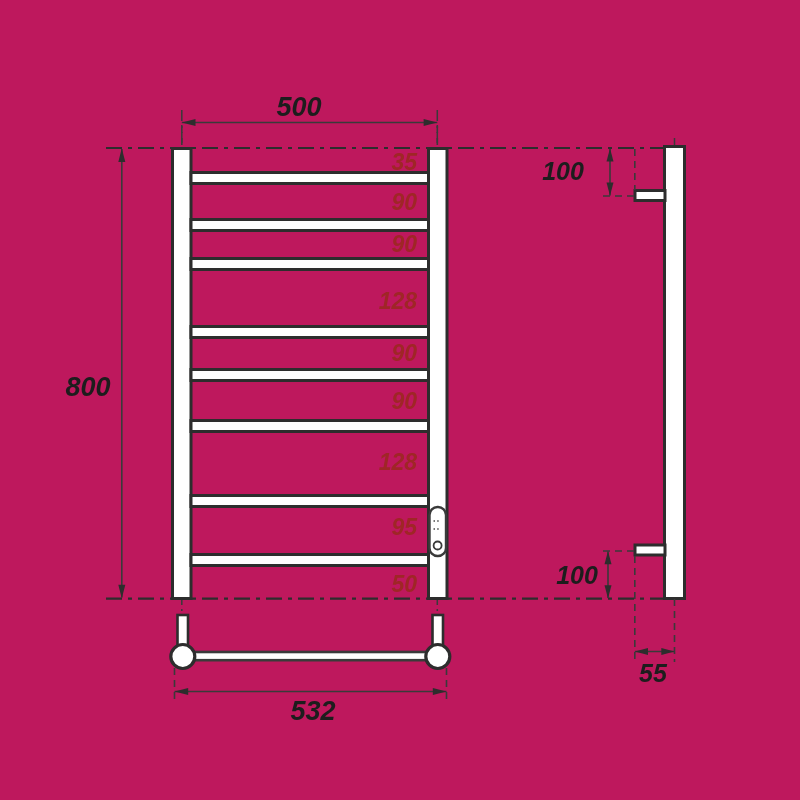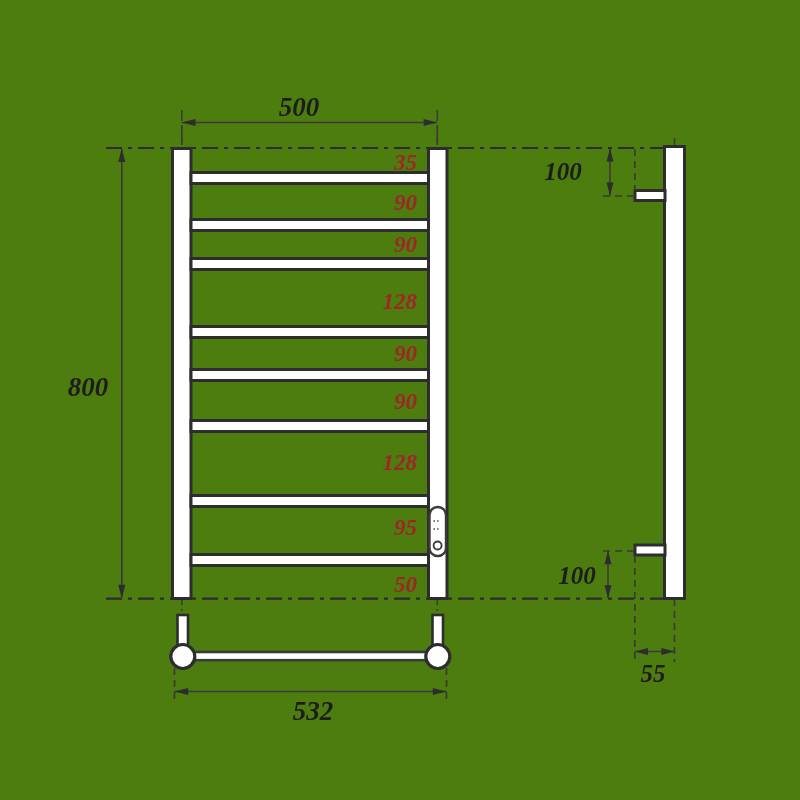--- a/index.html
+++ b/index.html
@@ -1,21 +1,21 @@
 <!DOCTYPE html>
 <html><head>
 <meta charset="utf-8">
 <style>
   html, body { margin: 0; padding: 0; background: #ffffff; }
   .stage {
     position: relative;
     width: 800px; height: 800px;
-    background: #4d7c0f;
+    background: #be185d;
     overflow: hidden;
-    font-family: Liberation Serif, serif;
+    font-family: Liberation Sans, sans-serif;
   }
   svg { display: block; }
   .edge   { fill: #ffffff; stroke: #2d2d2d; stroke-width: 3; }
   .edge-t { fill: #ffffff; stroke: #2d2d2d; stroke-width: 2.6; }
   .bar    { fill: #ffffff; stroke: #3a3a3a; stroke-width: 2.6; }
   .datum  { fill: none; stroke: #2d2d2d; stroke-width: 2.2; stroke-dasharray: 16 6 4 6; }
   .ext    { fill: none; stroke: #3a3a3a; stroke-width: 1.6; stroke-dasharray: 7 5; }
   .cl     { fill: none; stroke: #3a3a3a; stroke-width: 1.5; stroke-dasharray: 11 4 3 4; }
   .dimline{ fill: none; stroke: #3a3a3a; stroke-width: 1.6; }
   .arrow  { fill: #2d2d2d; stroke: none; }

